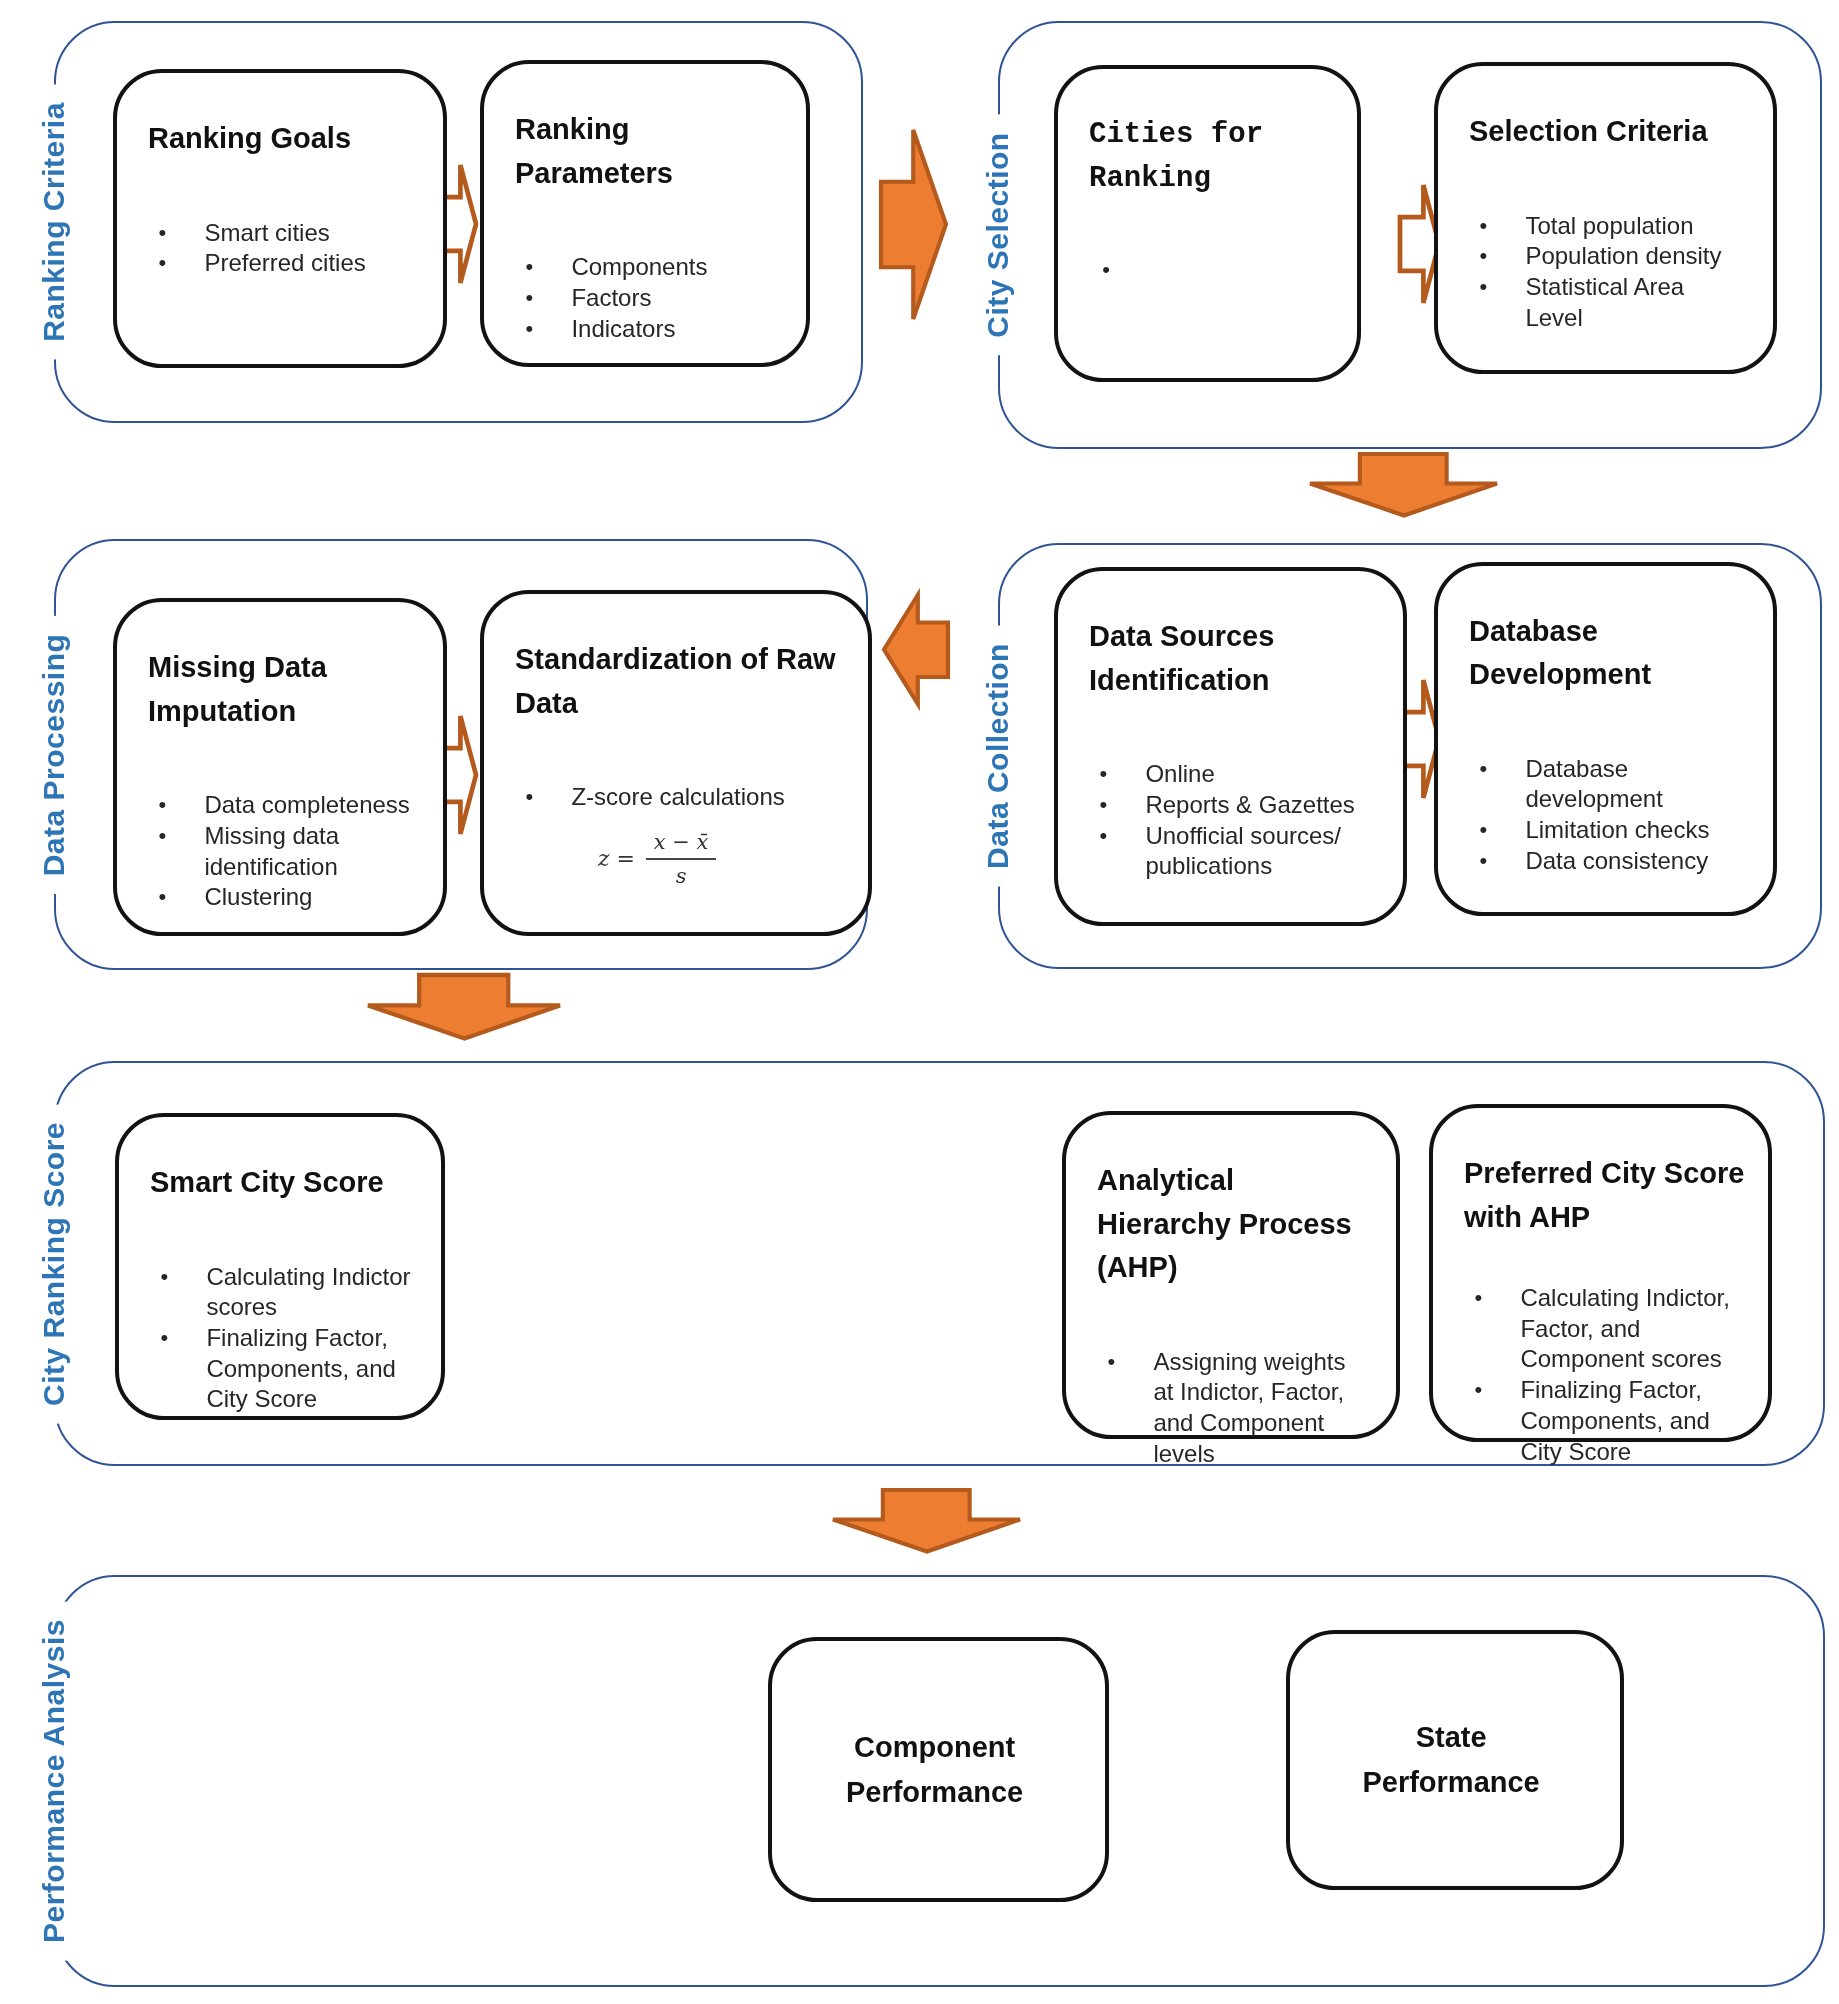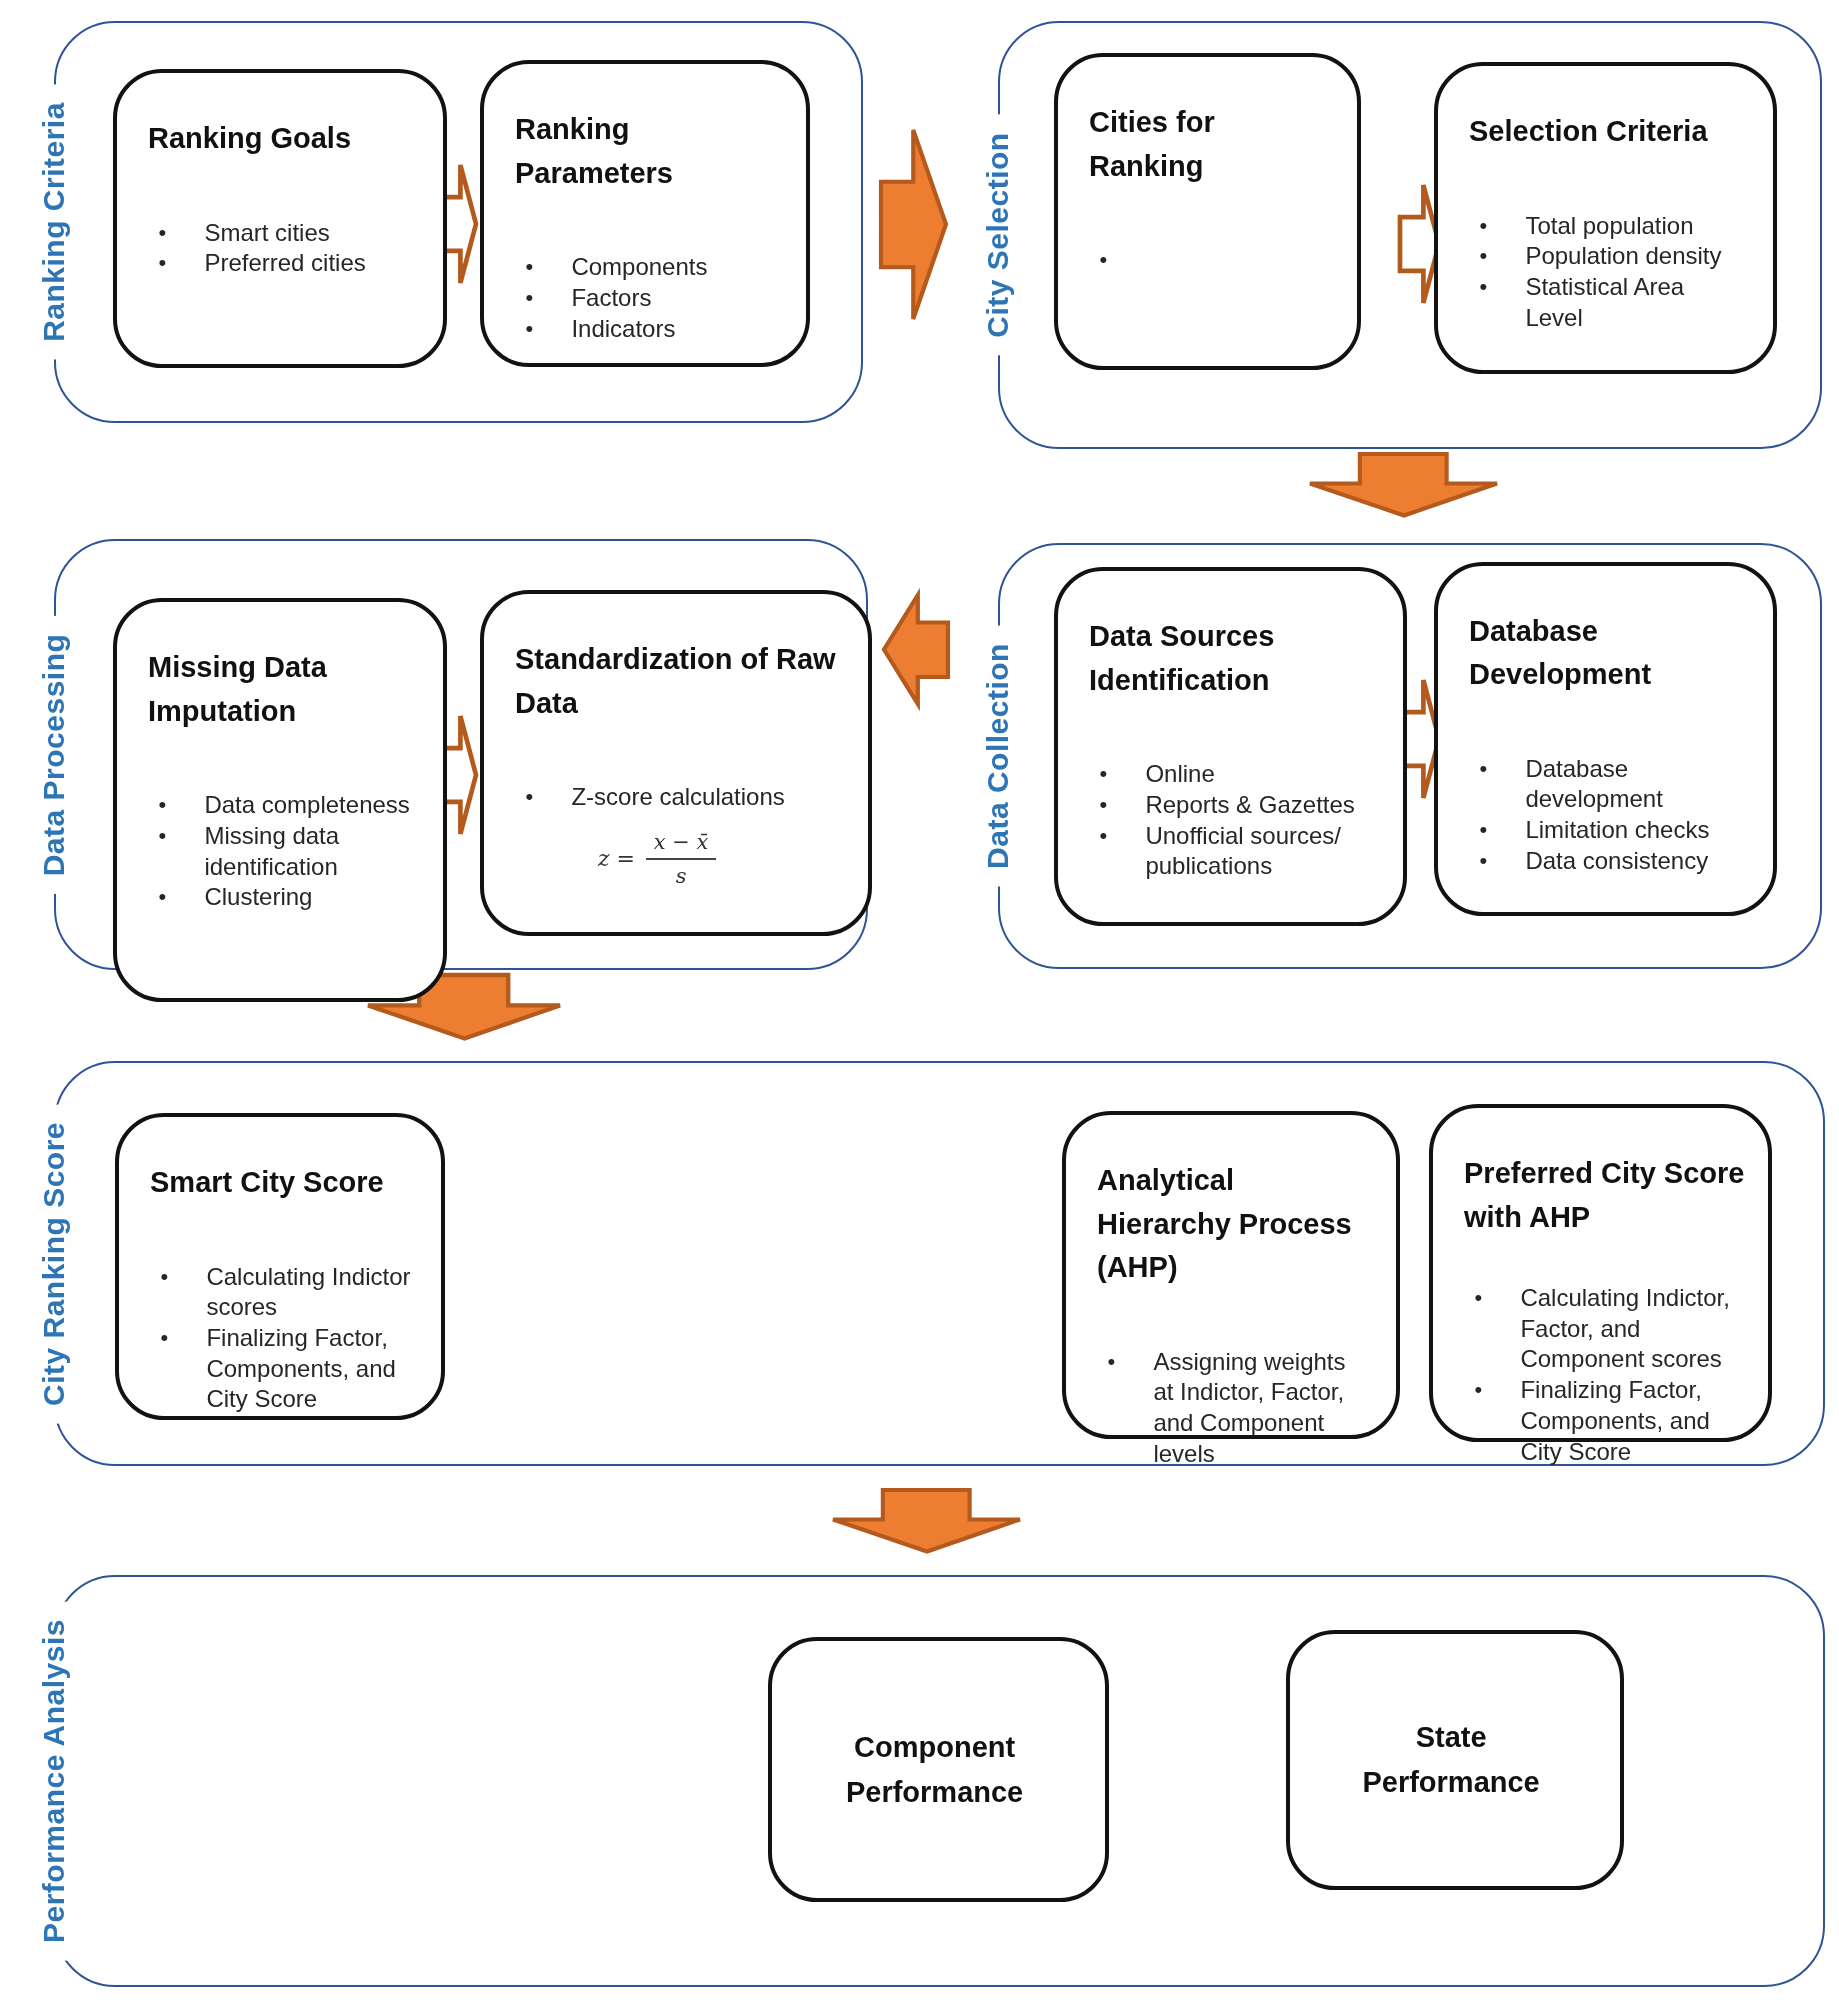--- a/index.html
+++ b/index.html
@@ -85,21 +85,21 @@
         <div class="bullet">
             <span class="dot">•</span>
             <span class="btext">Indicators</span>
           </div>
       </div>
     </div>
   </section>
 
   <section class="panel" style="left:998px;top:21px;width:824px;height:428px;">
     <span class="panel-label">City Selection</span>
-    <div class="box" style="left:54px;top:30px;width:307px;height:317px;">
+    <div class="box" style="left:54px;top:42px;width:307px;height:317px;font-family:Liberation Mono, monospace;">
       <h3 class="box-title">Cities for Ranking</h3>
       <div class="bullets">
         <div class="bullet">
             <span class="dot">•</span>
           </div>
       </div>
     </div>
     <div class="box" style="left:434px;top:39px;width:343px;height:312px;">
       <h3 class="box-title">Selection Criteria</h3>
       <div class="bullets">
@@ -152,21 +152,21 @@
         <div class="bullet">
             <span class="dot">•</span>
             <span class="btext">Data consistency</span>
           </div>
       </div>
     </div>
   </section>
 
   <section class="panel" style="left:54px;top:539px;width:814px;height:431px;">
     <span class="panel-label">Data Processing</span>
-    <div class="box" style="left:57px;top:57px;width:334px;height:404px;">
+    <div class="box" style="left:57px;top:57px;width:334px;height:338px;">
       <h3 class="box-title">Missing Data Imputation</h3>
       <div class="bullets">
         <div class="bullet">
             <span class="dot">•</span>
             <span class="btext">Data completeness</span>
           </div>
         <div class="bullet">
             <span class="dot">•</span>
             <span class="btext">Missing data identification</span>
           </div>

